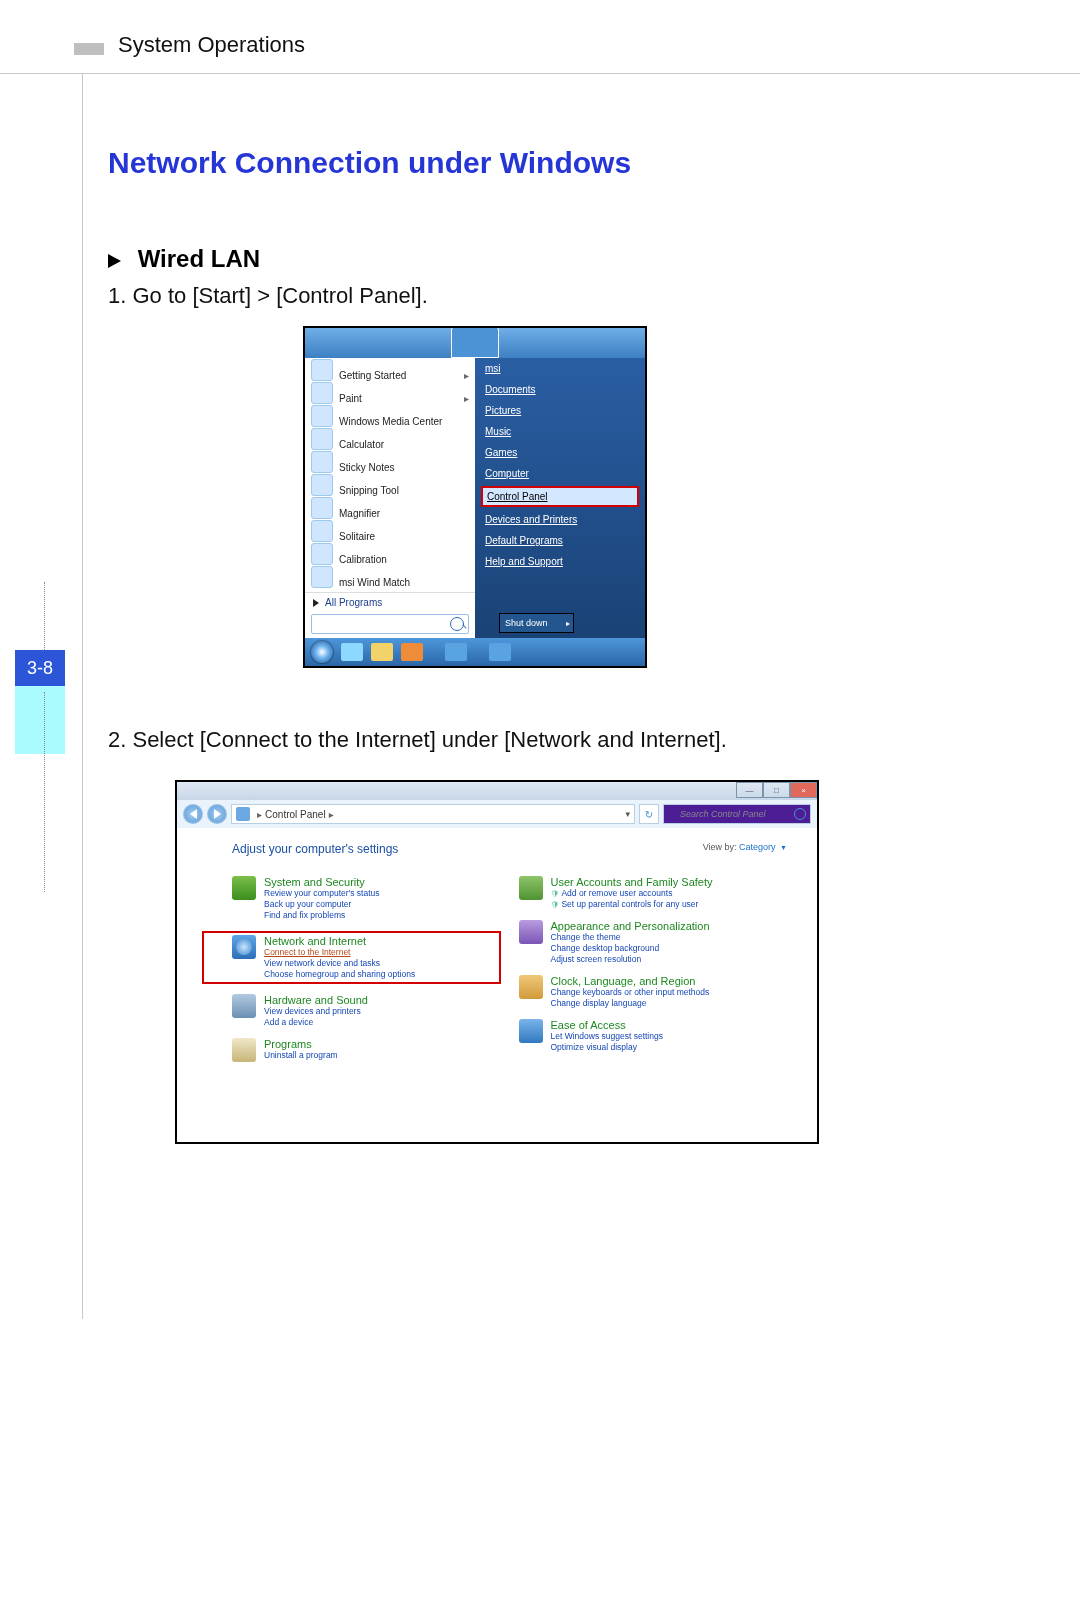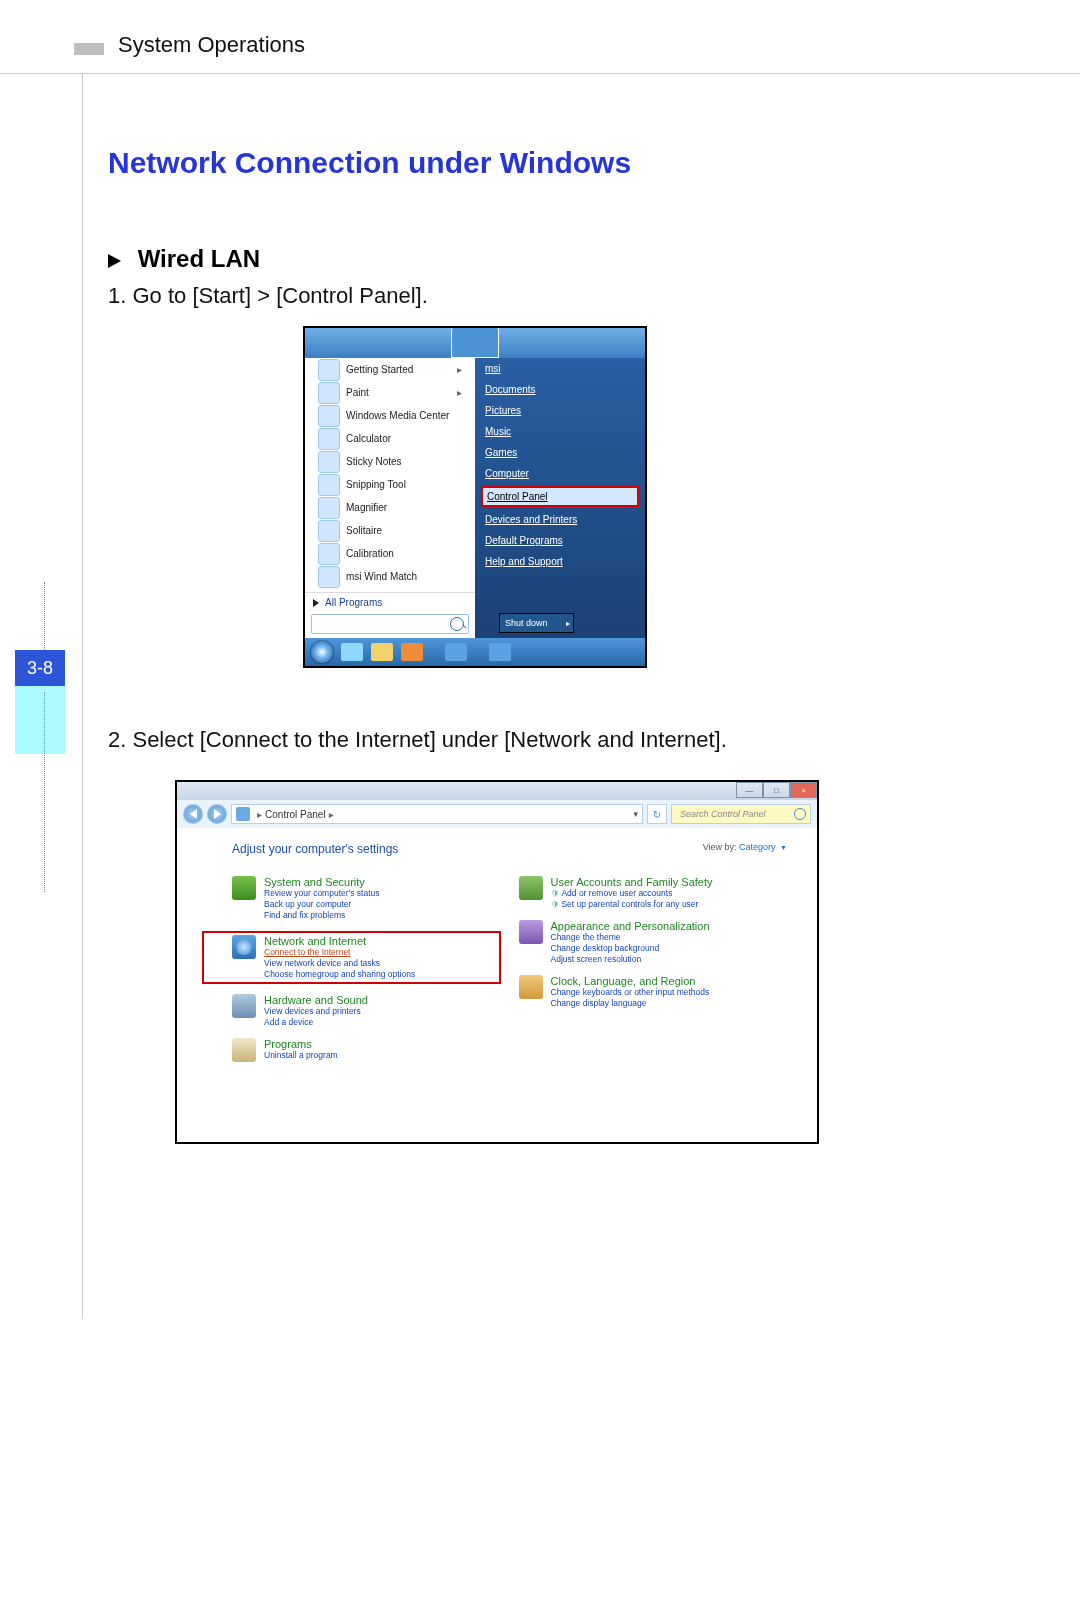--- a/index.html
+++ b/index.html
@@ -23,21 +23,21 @@
   .cyan-tab { position: absolute; left: 15px; top: 686px; width: 50px; height: 68px; background: #a9fbfd; }
 
   
   .shot { position: absolute; border: 2px solid #000; background: #1b4f86; overflow: hidden; }
   #shot1 { left: 303px; top: 326px; width: 340px; height: 338px; }
   #shot1 .left { position: absolute; left: 0; top: 30px; width: 170px; height: 280px; background: #fff; }
   #shot1 .right { position: absolute; left: 170px; top: 30px; width: 170px; height: 280px; background: linear-gradient(#2a5ea3, #1a4276); }
   #shot1 .top { position: absolute; left:0; top:0; width:100%; height:30px; background: linear-gradient(#6faee8, #3d80c2); }
   #shot1 .top .avatar { position:absolute; left:50%; top:-2px; transform:translateX(-50%); width:46px; height:30px; border-radius:4px 4px 0 0; background:#4b93d5; border:1px solid #fff; }
 
-  #shot1 .left .menuitem { display:flex; align-items:center; height:23px; padding:0 13px; font-size:10px; color:#222; }
+  #shot1 .left .menuitem { display:flex; align-items:flex-end; height:23px; padding:0 6px; font-size:10px; color:#222; }
   #shot1 .left .menuitem .mi-icon { width:20px; height:20px; border-radius:3px; margin-right:6px; display:inline-block; background:#d0e6ff; border:1px solid #9ec9ee; }
   #shot1 .left .menuitem .arrow { margin-left:auto; color:#666; font-size:10px; }
   #shot1 .left .allprog { border-top:1px solid #ddd; margin-top:4px; padding-top:4px; display:flex; align-items:center; font-size:10px; color:#1a3f8a; padding-left:8px; }
   #shot1 .left .allprog .apicon { width:0;height:0;border-top:4px solid transparent;border-bottom:4px solid transparent;border-left:6px solid #222;margin-right:6px; }
   #shot1 .left .search { position:absolute; bottom:4px; left:6px; right:6px; height:18px; background:#fff; border:1px solid #9abfe3; border-radius:2px; }
   #shot1 .left .search .mag { position:absolute; right:4px; top:2px; width:12px; height:12px; border:1px solid #2a6ab2; border-radius:50%; }
   #shot1 .left .search .mag:after { content:""; position:absolute; width:5px; height:1px; background:#2a6ab2; right:-4px; top:8px; transform:rotate(45deg); }
 
   #shot1 .right .ritem { color:#fff; font-size:10px; padding:5px 10px;text-decoration:underline; }
   #shot1 .right .hl { background:#d3e7ff; color:#000; border:2px solid #d20000; margin:2px 6px; padding:3px 4px; }
@@ -56,21 +56,21 @@
   #shot2 .winbtns { position:absolute; top:0; right:0; display:flex; }
   #shot2 .winbtns div { width:25px; height:14px; border:1px solid #7a94ae; font-size:8px; display:flex; align-items:center; justify-content:center; color:#374a5e; }
   #shot2 .winbtns .close { background:#e0695c; color:#fff; }
   #shot2 .addrbar { position:absolute; top:18px; left:0; right:0; height:28px; background:#eaf2fb; border-bottom:1px solid #cfd9e4; display:flex; align-items:center; padding:0 6px; gap:4px; }
   #shot2 .navcircle { width:20px;height:20px;border-radius:50%;background:radial-gradient(#a9d0f3,#4a8fd1);box-shadow:inset 0 0 2px #fff; position:relative; }
   #shot2 .navcircle .tri { position:absolute; left:7px; top:5px; width:0;height:0;border-top:5px solid transparent;border-bottom:5px solid transparent;border-right:7px solid #fff; }
   #shot2 .navcircle.fw .tri { border-right:none;border-left:7px solid #fff; }
   #shot2 .loc { flex:1; height:18px; background:#fff; border:1px solid #b8cfe4; font-size:10px; color:#333; display:flex; align-items:center; padding:0 4px; }
   #shot2 .loc .cp-icon{ width:14px;height:14px;background:#6aa9e4;border-radius:2px;margin-right:4px; }
   #shot2 .loc .chev{ margin:0 3px; color:#666; }
-  #shot2 .searchbox { width:130px; height:18px; background:#fef9c3; border:1px solid #b8cfe4; font-size:9px; color:#888; display:flex; align-items:center; padding-left:8px; font-style:italic; }
+  #shot2 .searchbox { width:130px; height:18px; background:#4c1d95; border:1px solid #b8cfe4; font-size:9px; color:#888; display:flex; align-items:center; padding-left:16px; font-style:italic; }
   #shot2 .searchbox .mag2 { margin-left:auto; margin-right:4px; width:10px;height:10px;border:1px solid #4a8fd1;border-radius:50%; position:relative; }
   #shot2 .refresh { width:18px;height:18px;border:1px solid #b8cfe4;background:#fff;display:flex;align-items:center;justify-content:center;}
 
   #shot2 .body { position:absolute; top:46px; left:0; right:0; bottom:0; background:#fff; padding:14px 30px 10px 55px; }
   #shot2 .adjust { color:#1a4fa5; font-size:12px; }
   #shot2 .viewby { position:absolute; right:30px; top:60px; font-size:9px; color:#555; }
   #shot2 .viewby .cat { color:#1a72c9; }
   #shot2 .viewby .ddicon { color:#1a72c9; font-size:7px; margin-left:2px; }
 
   .cp-cols { display:flex; gap:18px; margin-top:20px; }
@@ -291,20 +291,28 @@
               </div>
             </div>
             <div class="cp-item">
               <div class="cp-bicon ico-clock"></div>
               <div class="texts">
                 <span class="cat-title">Clock, Language, and Region</span>
                 <span class="lnk">Change keyboards or other input methods</span>
                 <span class="lnk">Change display language</span>
               </div>
             </div>
+            <div class="cp-item">
+              <div class="cp-bicon ico-ease"></div>
+              <div class="texts">
+                <span class="cat-title">Ease of Access</span>
+                <span class="lnk">Let Windows suggest settings</span>
+                <span class="lnk">Optimize visual display</span>
+              </div>
+            </div>
           </div>
       </div>
     </div>
     <div class="viewby">
       <span>View by:</span>
       <span class="cat">Category</span>
       <span class="ddicon">▼</span>
     </div>
   </div>
 </div>

